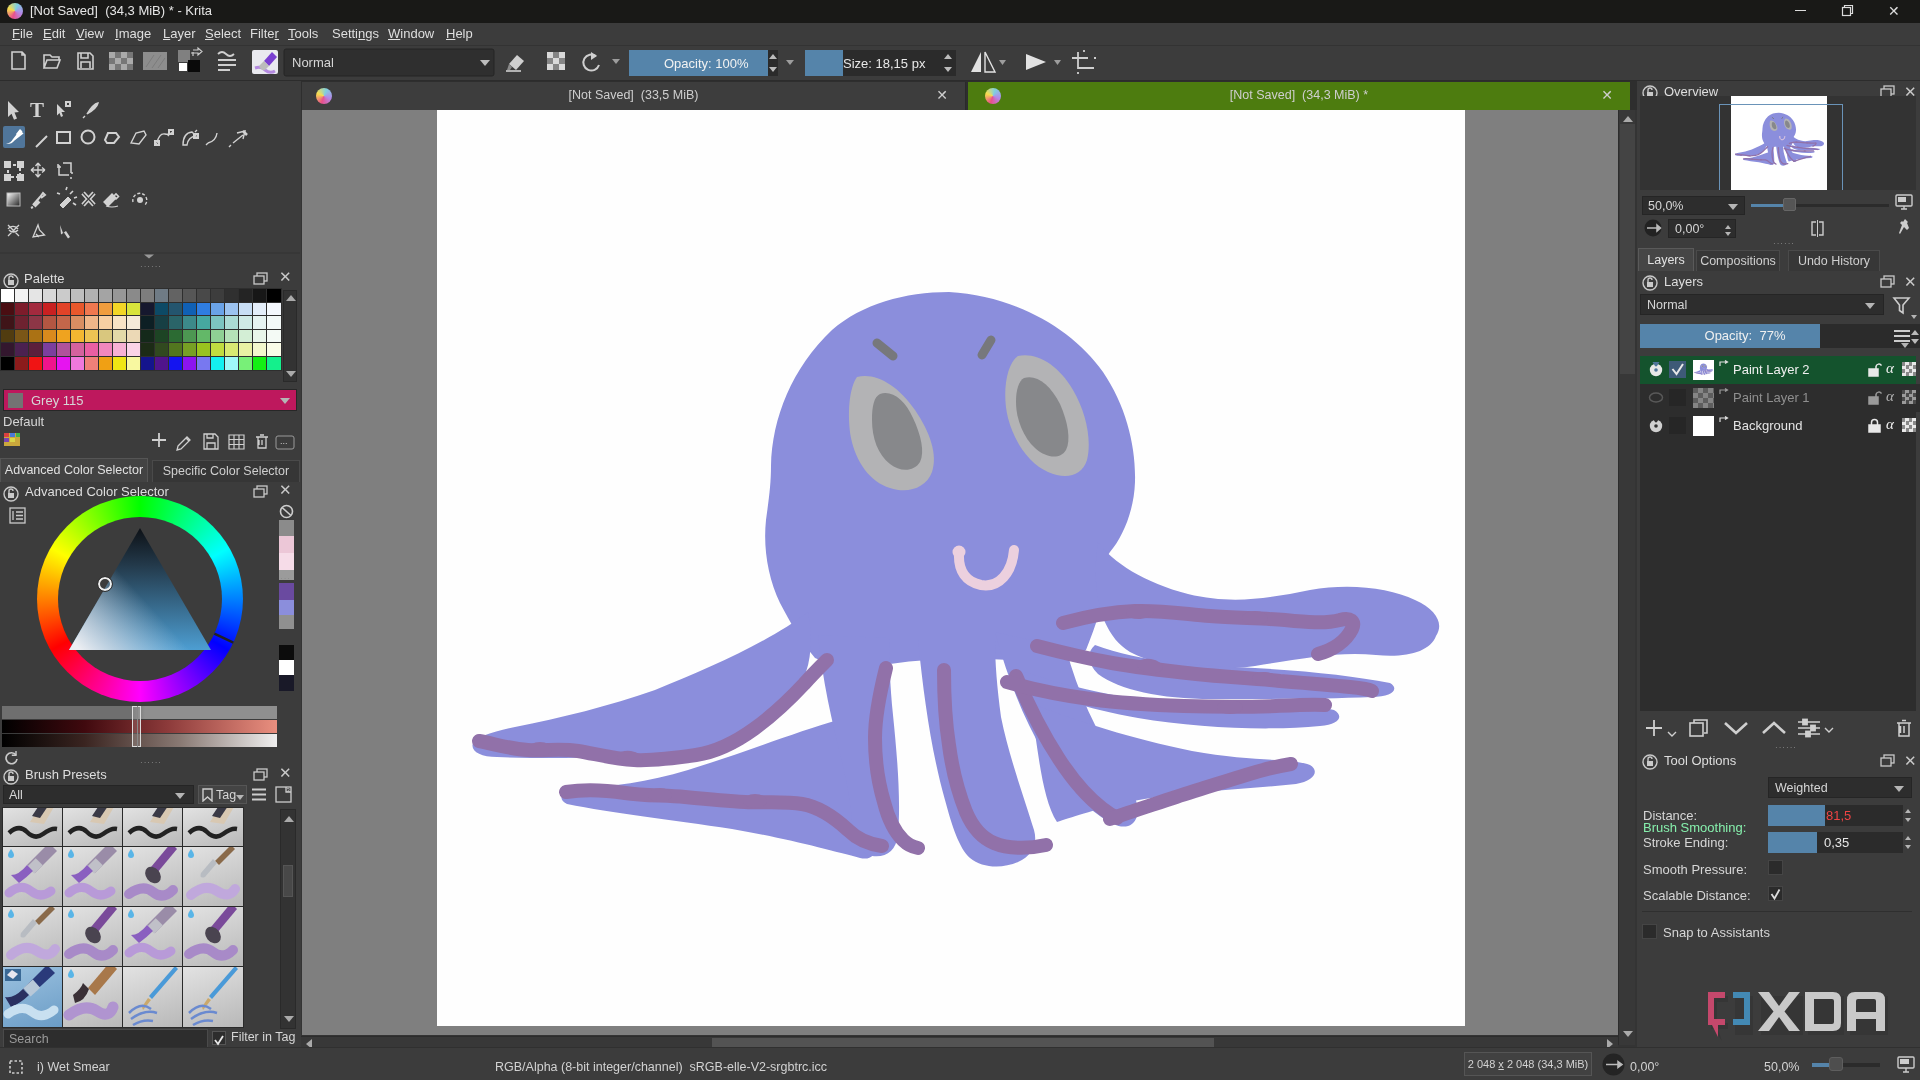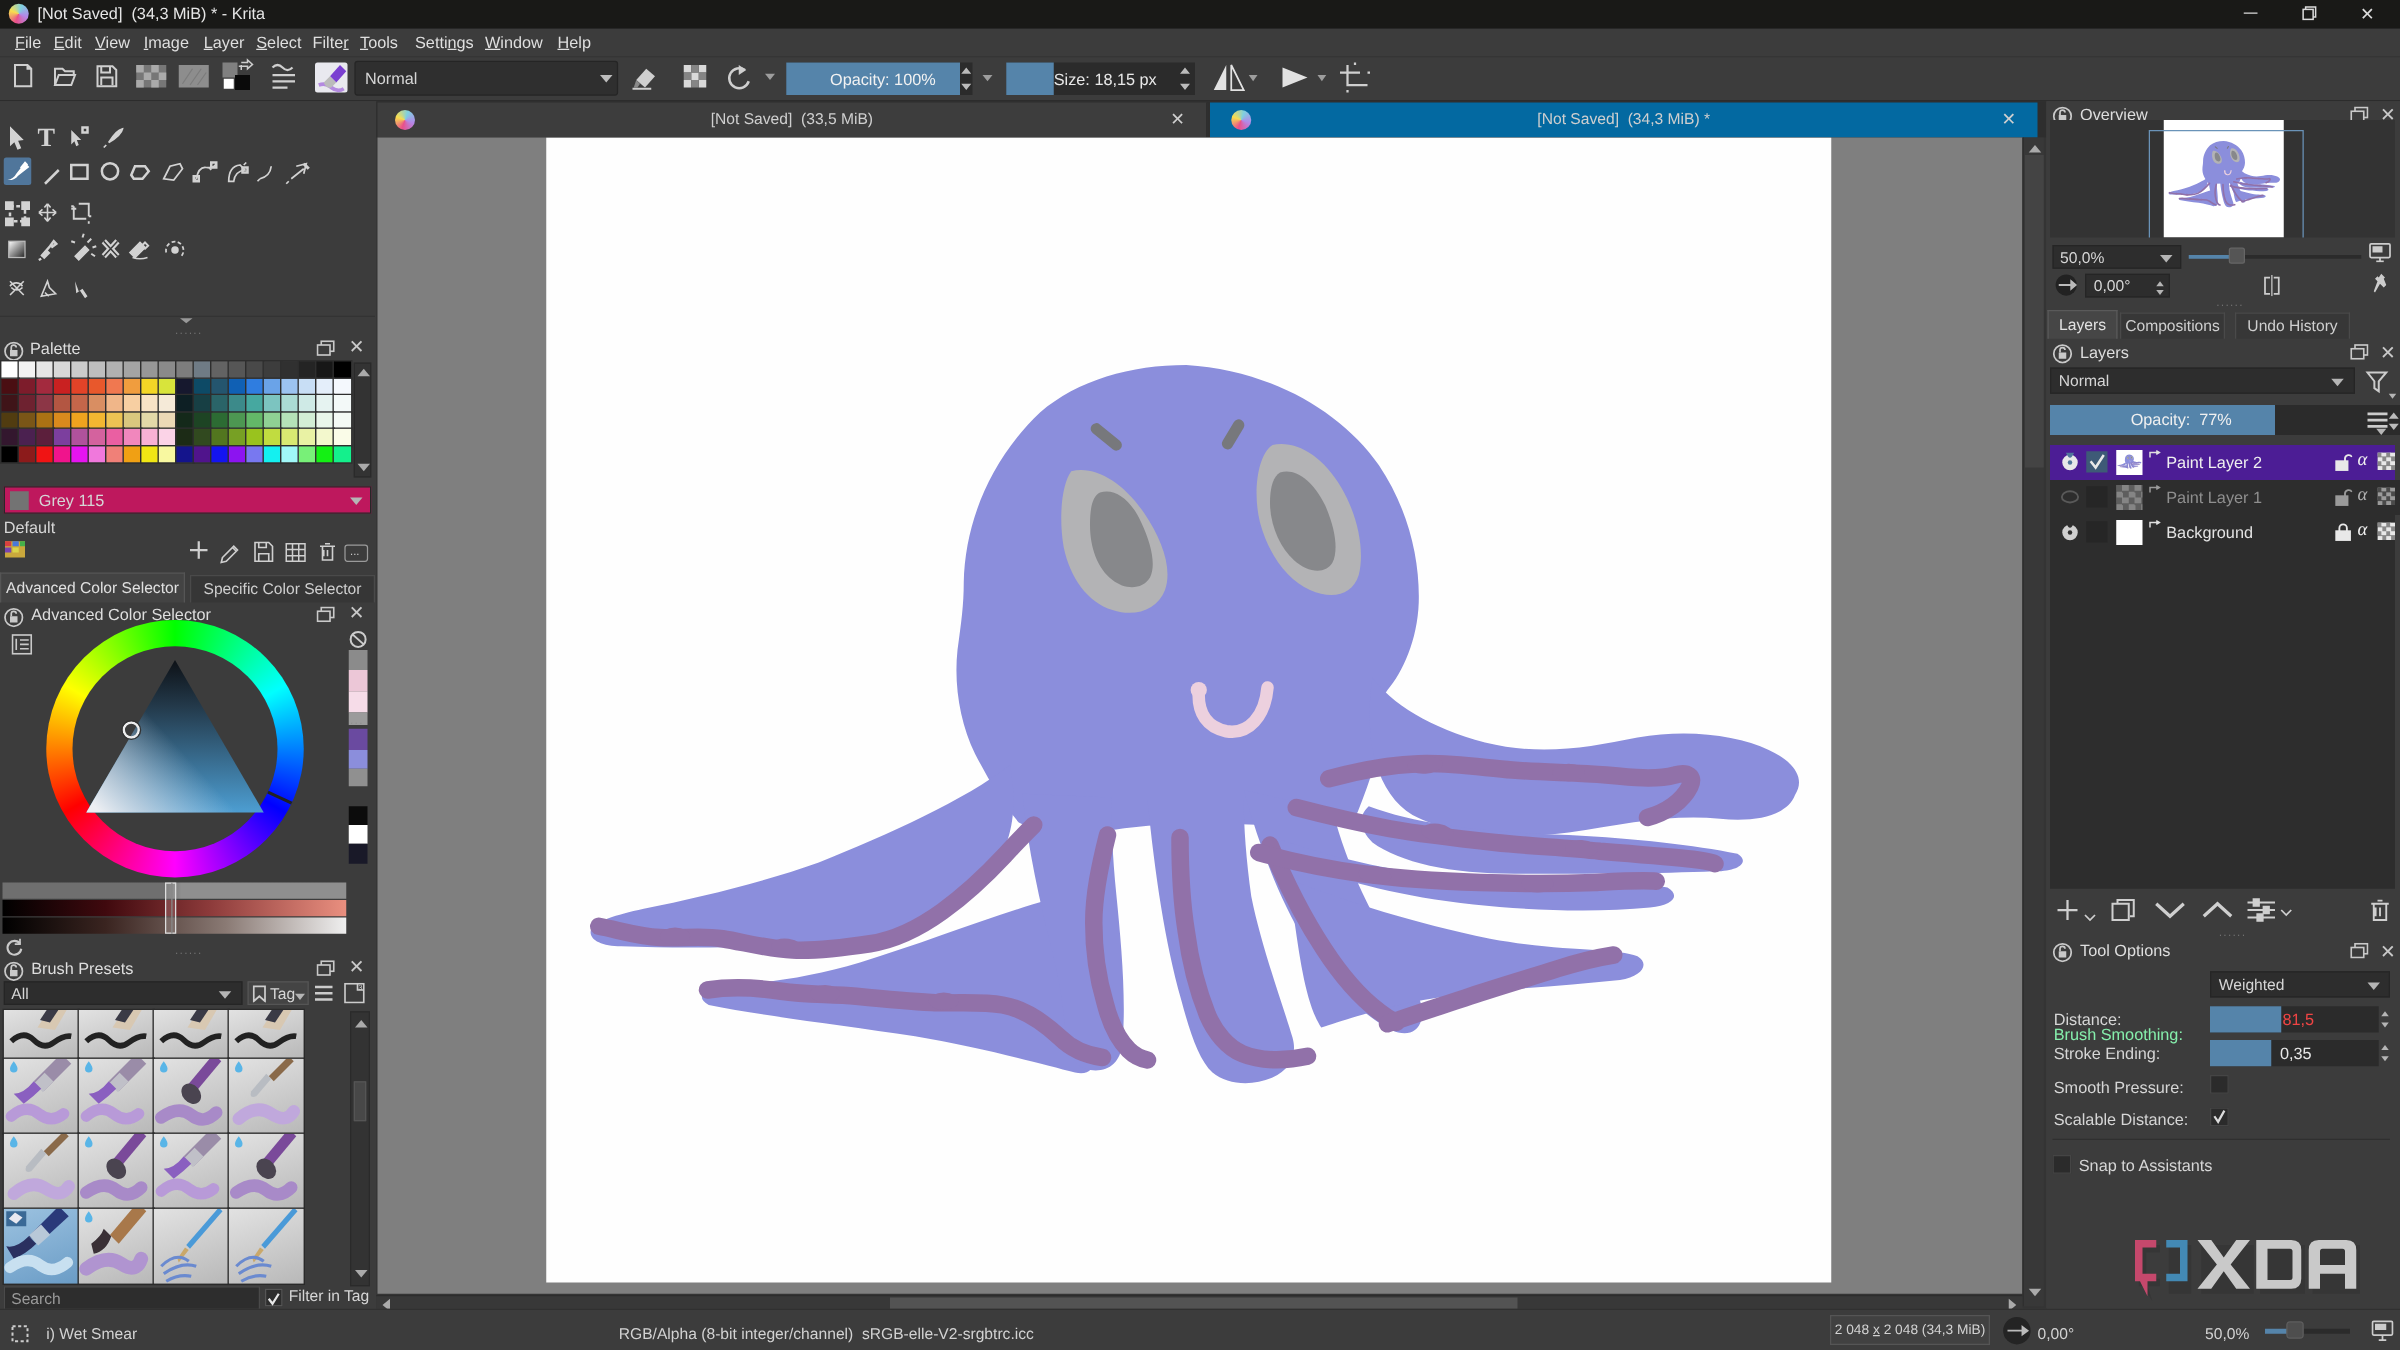--- a/index.html
+++ b/index.html
@@ -609,21 +609,21 @@
 </div>
 
 <div class="abs" id="center" style="left:301px;top:81px;width:1336px;height:966px;background:#343434;">
 
   <div class="abs" style="left:0;top:0;width:1336px;height:29px;background:#2e2e2e;">
     <div class="abs" style="left:1px;top:1px;width:664px;height:28px;background:#3d3d3d;border-right:1px solid #2a2a2a;">
       <div class="abs" style="left:14px;top:6px;width:16px;height:16px;border-radius:50%;background:conic-gradient(from 200deg,#e94f8a,#f8dd4e,#7ed0e0,#b388e8,#e94f8a);"></div>
       <div class="abs" style="left:0;top:6px;width:100%;text-align:center;color:#cfcfcf;font-size:12.5px;">[Not Saved]&nbsp; (33,5 MiB)</div>
       <div class="abs" style="right:17px;top:5px;color:#cfcfcf;font-size:14px;">✕</div>
     </div>
-    <div class="abs" style="left:667px;top:1px;width:662px;height:28px;background:#0369a1;">
+    <div class="abs" style="left:667px;top:1px;width:662px;height:28px;background:#4d7c0f;">
       <div class="abs" style="left:17px;top:6px;width:16px;height:16px;border-radius:50%;background:conic-gradient(from 200deg,#e94f8a,#f8dd4e,#7ed0e0,#b388e8,#e94f8a);"></div>
       <div class="abs" style="left:0;top:6px;width:100%;text-align:center;color:#cfcfcf;font-size:12.5px;">[Not Saved]&nbsp; (34,3 MiB) *</div>
       <div class="abs" style="right:17px;top:5px;color:#cfcfcf;font-size:14px;">✕</div>
     </div>
   </div>
 
   <div class="abs" style="left:1px;top:29px;width:1316px;height:925px;background:#7f7f7f;overflow:hidden;">
 
     <svg class="abs" style="left:135px;top:0;background:#fefefe;" width="1028" height="916" viewBox="437 110 1028 916">
       <g id="octo">
@@ -810,21 +810,21 @@
       <div class="abs" style="right:5px;top:2px;width:0;height:0;border:4px solid transparent;border-bottom:5px solid #bbb;"></div>
       <div class="abs" style="right:5px;top:15px;width:0;height:0;border:4px solid transparent;border-top:5px solid #bbb;"></div>
     </div>
     <svg class="abs" style="left:256px;top:56px;" width="18" height="18" viewBox="0 0 18 18" stroke="#ccc" stroke-width="2.2">
         <path d="M1 4 h16 M1 9 h16 M1 14 h16"></path>
       </svg>
     <div class="abs" style="left:264px;top:72px;width:0;height:0;border:4px solid transparent;border-top:5px solid #b5b5b5;"></div>
 
     <div class="abs" style="left:3px;top:85px;width:276px;height:355px;background:#2d2d2d;">
 
-      <div class="abs" style="left:0;top:0;width:276px;height:28px;background:#4c1d95;">
+      <div class="abs" style="left:0;top:0;width:276px;height:28px;background:#14532d;">
         <svg class="abs" style="left:8px;top:6px;" width="16" height="15" viewBox="0 0 16 15">
             <circle cx="8" cy="8" r="6.2" fill="#e8e8e8"></circle>
             <path d="M4.5 0 h7 l-2.2 3.6 a1.6 1.6 0 0 1 -2.6 0 z" fill="#50769b"></path>
             <circle cx="8" cy="8" r="1.8" fill="#50769b"></circle>
           </svg>
         <div class="abs" style="left:29px;top:5px;width:17px;height:17px;background:#3e5a77;">
           <svg width="17" height="17" viewBox="0 0 17 17">
               <path d="M3.5 8 l4 5 6.5 -10" stroke="#e8e8e8" stroke-width="2" fill="none"></path>
             </svg>
         </div>

